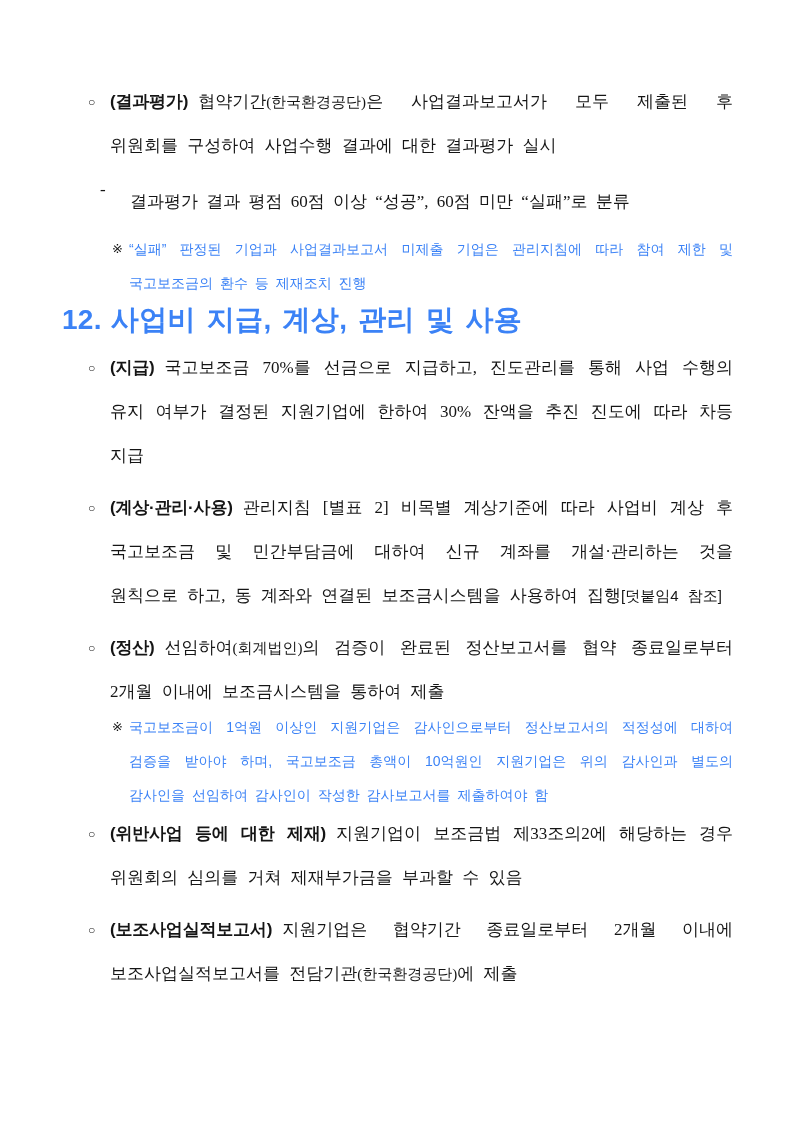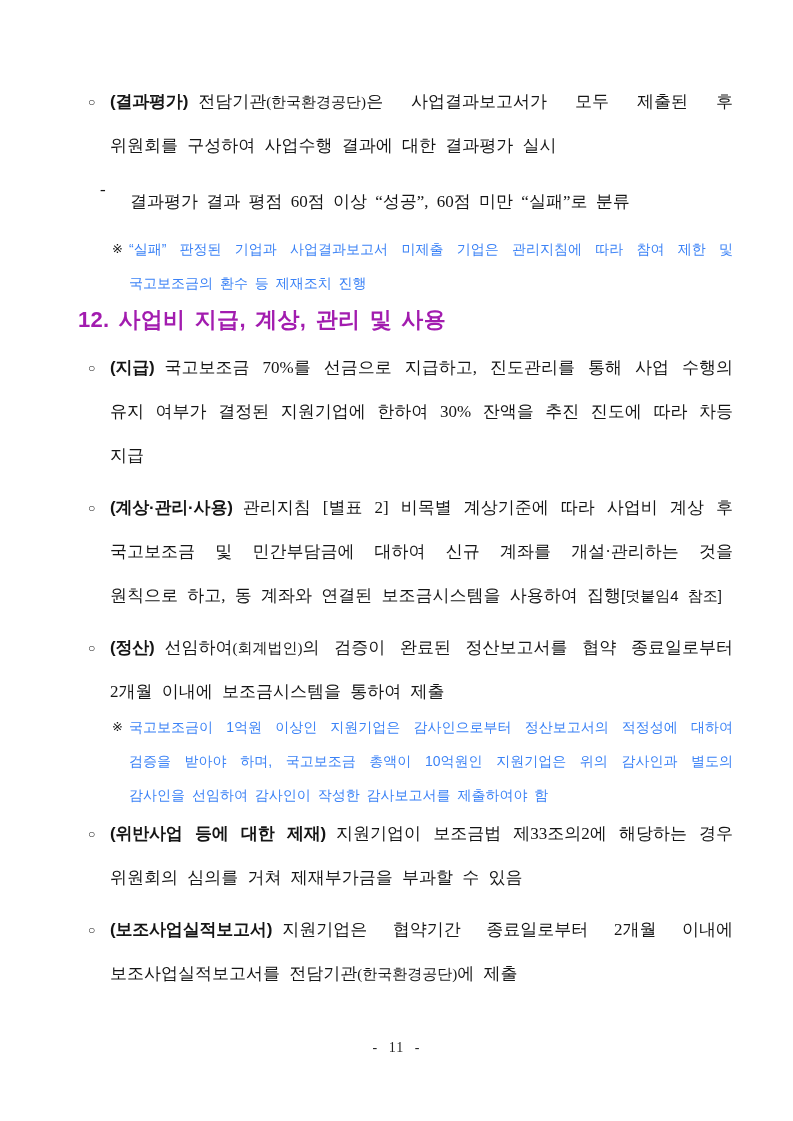--- a/index.html
+++ b/index.html
@@ -10,26 +10,26 @@
     background:#ffffff;
     box-sizing:border-box;
     padding:80px 60px 0 62px;
     overflow:hidden;
     color:#151515;
     font-family:"Liberation Serif","DejaVu Serif",serif;
   }
 
   
   .sec-heading {
-    margin:6px 0 12px 16px;
+    margin:6px 0 12px 0;
     font-family:"Liberation Sans","DejaVu Sans",sans-serif;
     font-weight:bold;
-    font-size:22px;
+    font-size:28px;
     line-height:28px;
-    color:#a21caf;
+    color:#3b82f6;
     letter-spacing:0.3px;
     word-spacing:3px;
   }
   .sec-heading .sec-num { margin-right:9px; }
   .sec-heading.h13 { margin-top:12px; }
 
   
   .bullet { display:flex; padding-left:26px; margin:0; }
   .bullet + .bullet { margin-top:8px; }
   .bullet .marker {
@@ -99,21 +99,21 @@
     color:#222;
   }
 </style>
 </head>
 <body>
 
 <div class="page">
 
   <div class="bullet">
     <span class="marker">○</span>
-    <p class="btext"><b class="term">(결과평가)</b><span>전담기관</span><span class="small-paren">(한국환경공단)</span><span>은 사업결과보고서가 모두 제출된 후 위원회를 구성하여 사업수행 결과에 대한 결과평가 실시</span></p>
+    <p class="btext"><b class="term">(결과평가)</b><span>협약기간</span><span class="small-paren">(한국환경공단)</span><span>은 사업결과보고서가 모두 제출된 후 위원회를 구성하여 사업수행 결과에 대한 결과평가 실시</span></p>
   </div>
 
   <div class="dash">
     <span class="marker-d">-</span>
     <p class="dtext">결과평가 결과 평점 60점 이상 “성공”, 60점 미만 “실패”로 분류</p>
   </div>
 
   <div class="note">
     <span class="marker-n">※</span>
     <p class="ntext">“실패” 판정된 기업과 사업결과보고서 미제출 기업은 관리지침에 따라 참여 제한 및 국고보조금의 환수 등 제재조치 진행</p>
@@ -145,15 +145,14 @@
     <span class="marker">○</span>
     <p class="btext"><b class="term">(위반사업 등에 대한 제재)</b><span>지원기업이 보조금법 제33조의2에 해당하는 경우 위원회의 심의를 거쳐 제재부가금을 부과할 수 있음</span></p>
   </div>
 
 
   <div class="bullet">
     <span class="marker">○</span>
     <p class="btext"><b class="term">(보조사업실적보고서)</b><span>지원기업은 협약기간 종료일로부터 2개월 이내에 보조사업실적보고서를 전담기관</span><span class="small-paren">(한국환경공단)</span><span>에 제출</span></p>
   </div>
 
-  <div class="pagenum">- 11 -</div>
 
 </div>
 
 </body></html>

